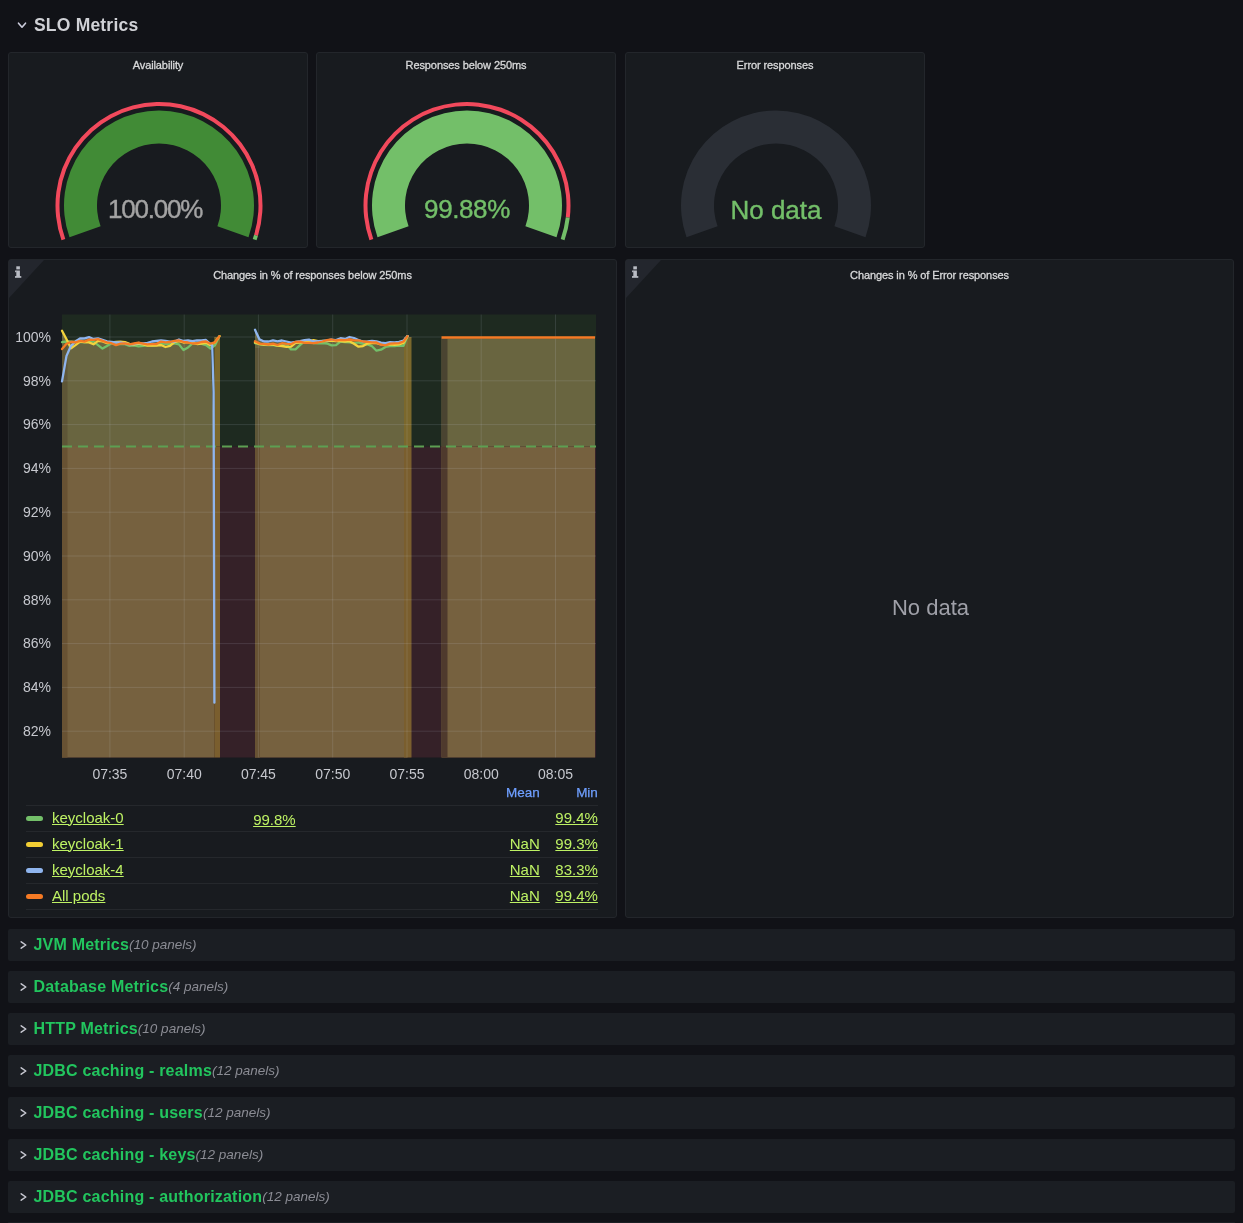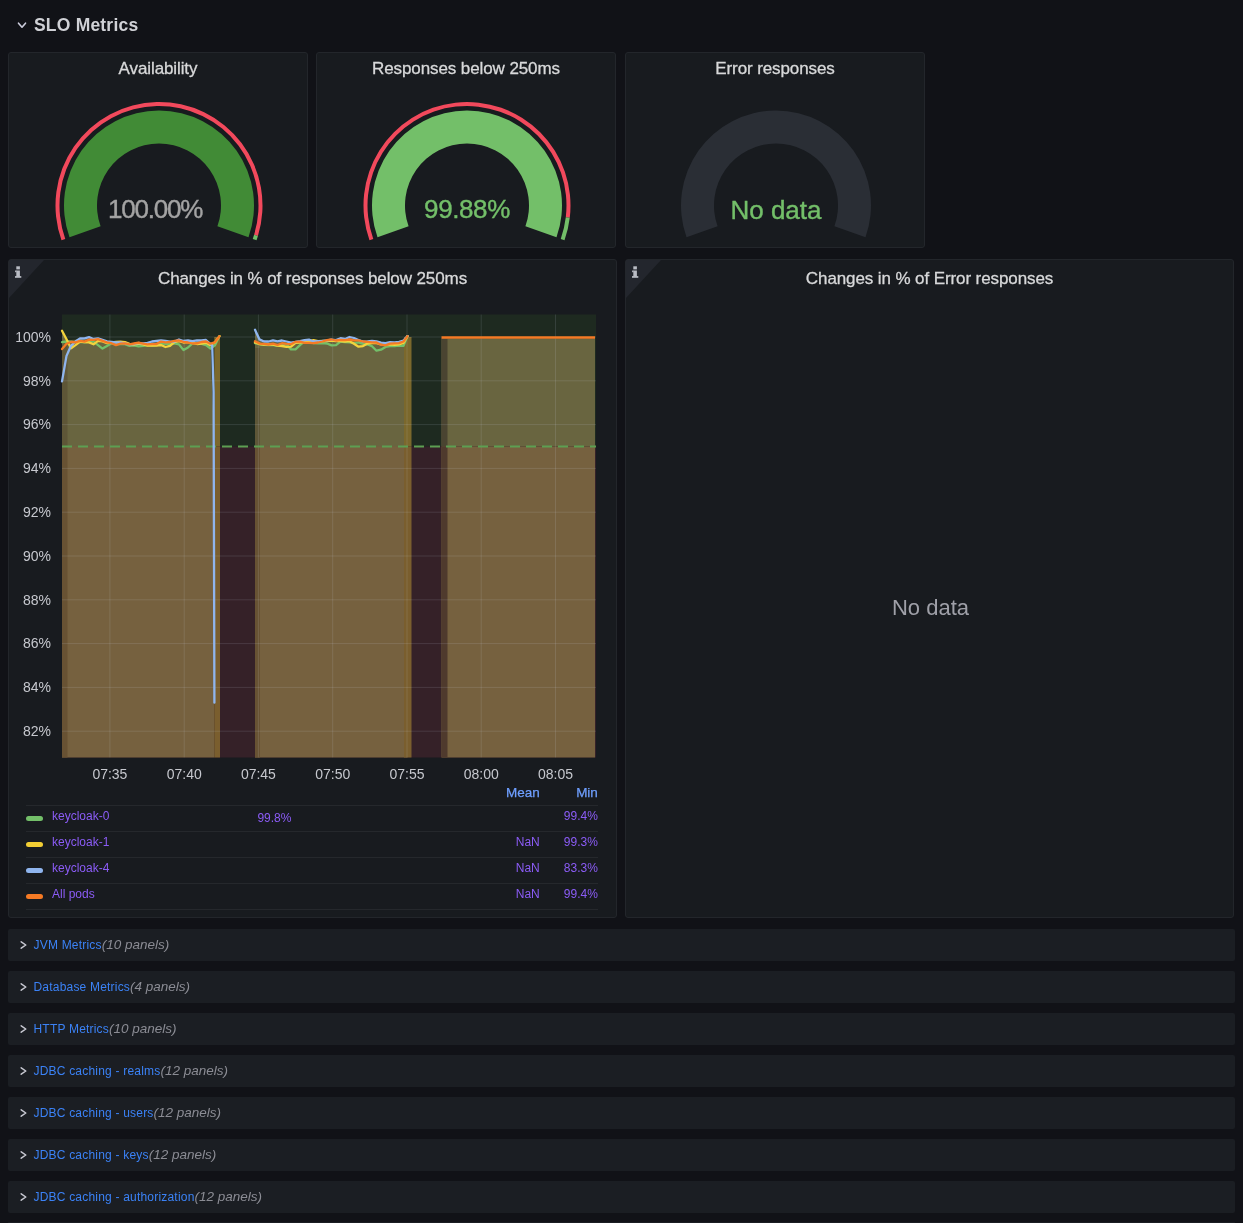--- a/index.html
+++ b/index.html
@@ -1,21 +1,21 @@
 <!DOCTYPE html>
 <html><head><meta charset="utf-8"><style>
 html,body{margin:0;padding:0;background:#111217;}
 *{box-sizing:border-box;font-family:"Liberation Sans",sans-serif;}
 .panel{position:absolute;background:#181b1f;border:1px solid #23262b;border-radius:3px;}
-.ptitle{position:absolute;left:0;right:0;text-align:center;color:#d8d9da;font-size:17px;font-weight:400;letter-spacing:-0.1px;-webkit-text-stroke:0.3px;white-space:nowrap;}
+.ptitle{position:absolute;left:0;right:0;text-align:center;color:#d8d9da;font-size:11px;font-weight:400;letter-spacing:-0.1px;-webkit-text-stroke:0.3px;white-space:nowrap;}
 .gval{position:absolute;left:0;width:300px;text-align:center;font-weight:400;-webkit-text-stroke:0.4px;}
-.ltxt{position:absolute;color:#8b5cf6;font-size:12px;}
+.ltxt{position:absolute;color:#bef264;font-size:15px;text-decoration:underline;}
 .lhead{position:absolute;left:0;top:525px;text-align:right;color:#6e9fff;font-size:13.5px;-webkit-text-stroke:0.25px;}
 .rowbar{position:absolute;left:8px;width:1227px;height:32px;background:#1b1e23;border-radius:2px;display:flex;align-items:center;padding-left:10.5px;}
-.rowbar .t{color:#3b82f6;font-size:12px;font-weight:400;letter-spacing:0.2px;}
+.rowbar .t{color:#22c55e;font-size:16px;font-weight:700;letter-spacing:0.2px;}
 .rowbar .c{color:#8b8c94;font-size:13.5px;font-style:italic;}
 </style></head><body>
 <div style="position:relative;width:1243px;height:1223px;overflow:hidden">
     <div style="position:absolute;left:16px;top:14.5px;display:flex;align-items:center;">
       <svg width="12" height="12" viewBox="0 0 12 12" style="margin-right:6px">
         <polyline points="2.5,4.2 6,8.2 9.5,4.2" fill="none" stroke="#ccccdc" stroke-width="1.6" stroke-linecap="round" stroke-linejoin="round"></polyline>
       </svg>
       <span style="color:#d0d1d6;font-size:17.5px;font-weight:700;letter-spacing:0.2px">SLO Metrics</span>
     </div>
     <div class="panel" style="left:8px;top:51.5px;width:300px;height:196.5px">

